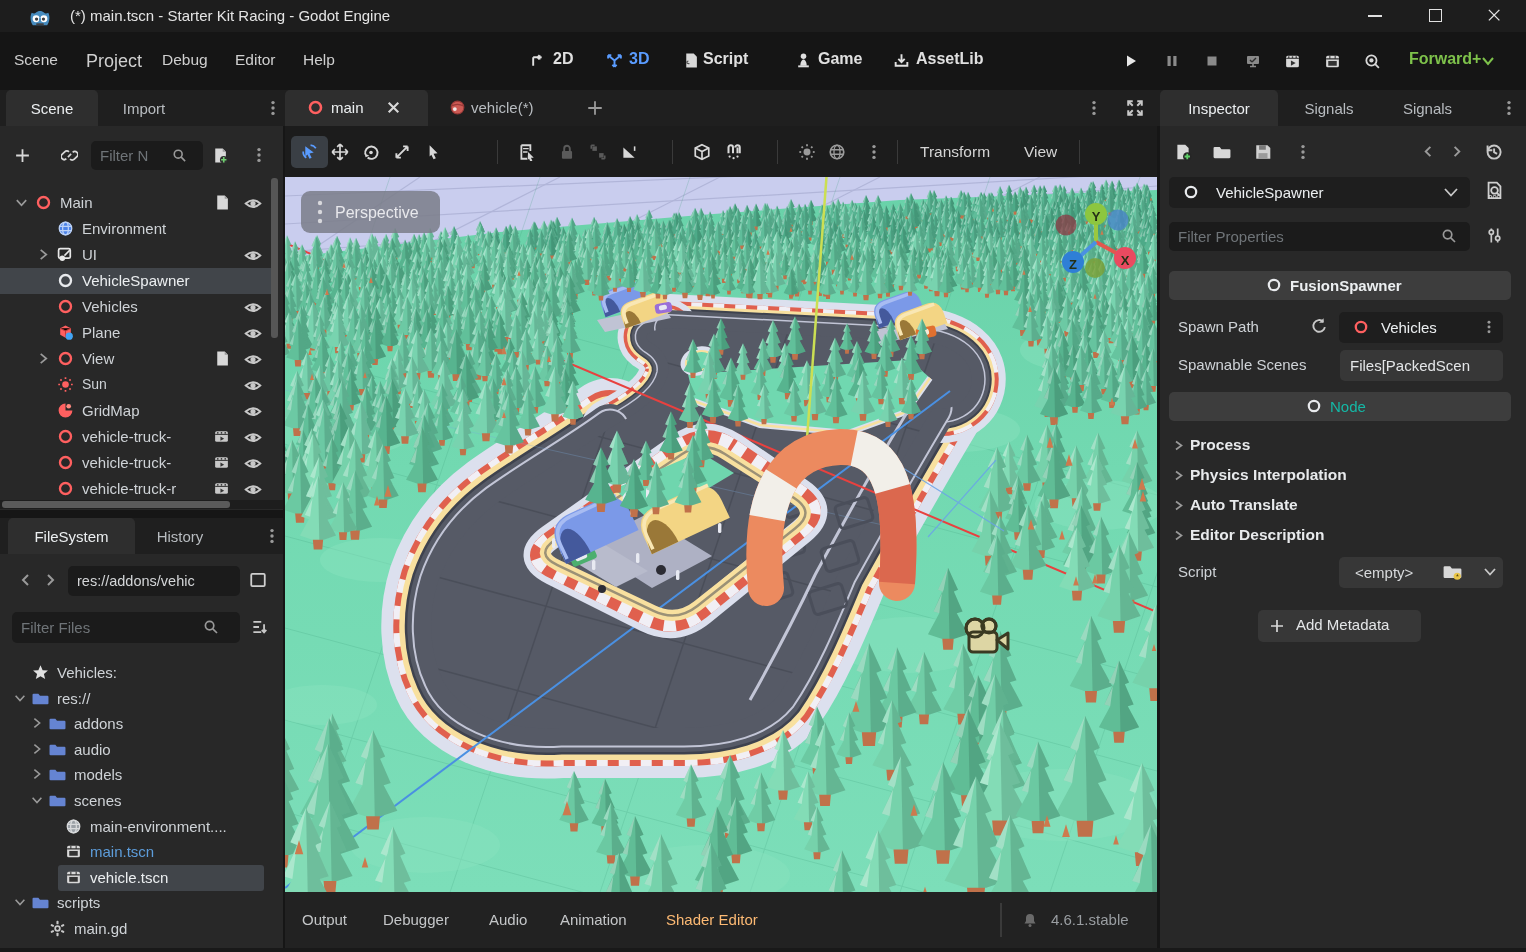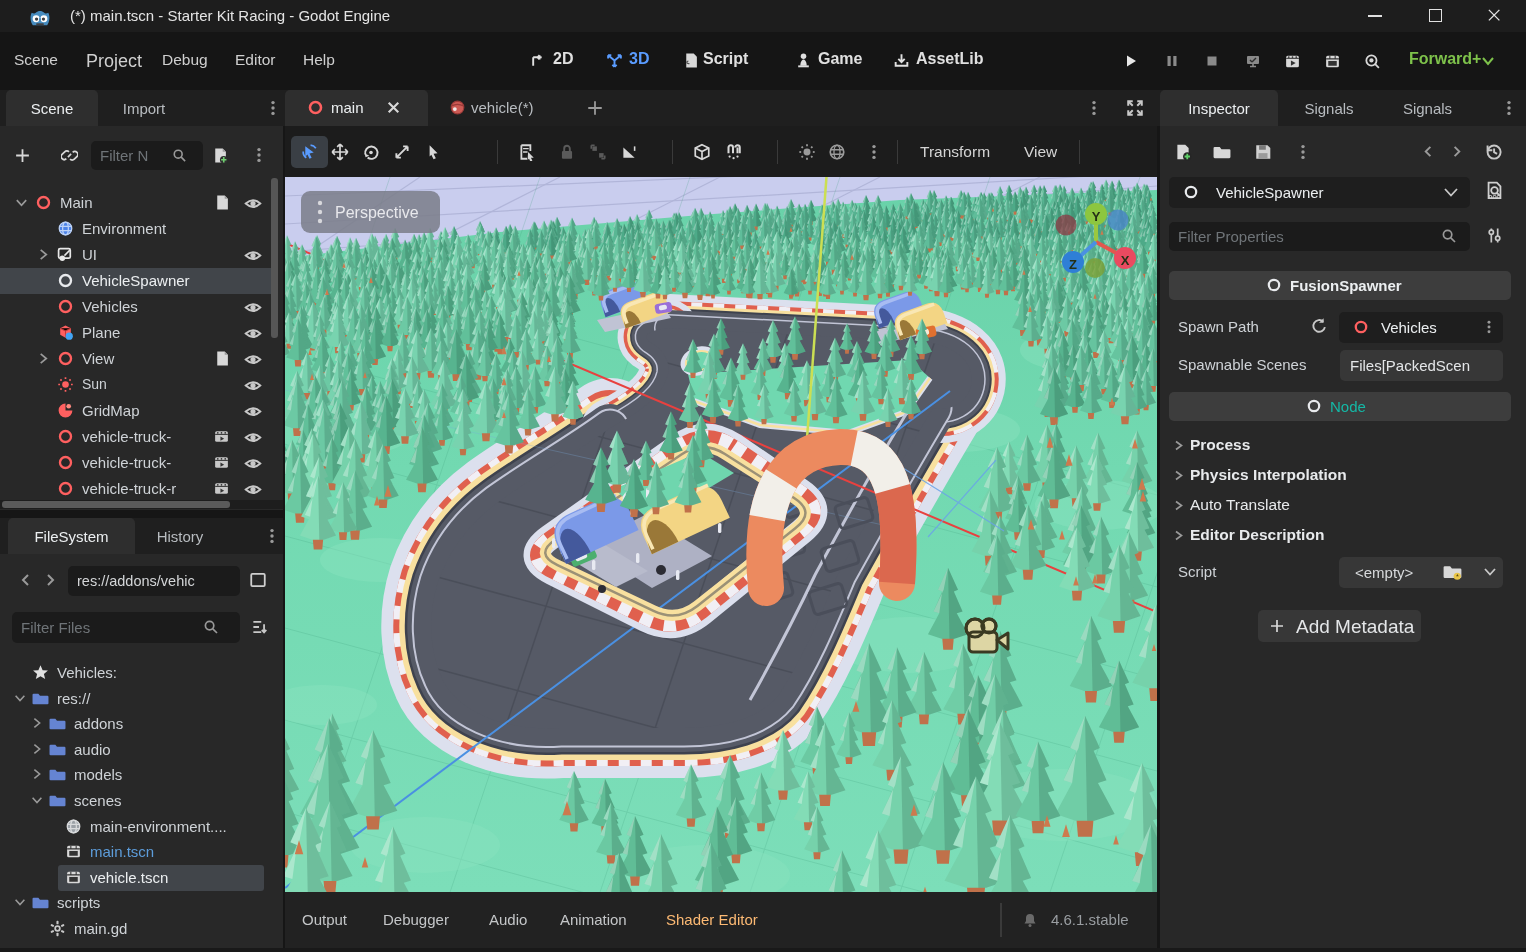--- a/index.html
+++ b/index.html
@@ -2154,32 +2154,32 @@
     <path d="M4 2.5 L9.5 6.5 L4 10.5" stroke="#9a9a9a" stroke-width="1.7" fill="none"></path>
   </svg>
 <div class="txt" style="left:1190px;top:436px;font-size:15.5px;font-weight:bold;color:#e8eaec">Process</div>
 <svg class="abs" style="left:1172px;top:469px" width="13" height="13" viewBox="0 0 13 13">
     <path d="M4 2.5 L9.5 6.5 L4 10.5" stroke="#9a9a9a" stroke-width="1.7" fill="none"></path>
   </svg>
 <div class="txt" style="left:1190px;top:466px;font-size:15.5px;font-weight:bold;color:#e8eaec">Physics Interpolation</div>
 <svg class="abs" style="left:1172px;top:499px" width="13" height="13" viewBox="0 0 13 13">
     <path d="M4 2.5 L9.5 6.5 L4 10.5" stroke="#9a9a9a" stroke-width="1.7" fill="none"></path>
   </svg>
-<div class="txt" style="left:1190px;top:496px;font-size:15.5px;font-weight:normal;color:#e8eaec">Auto Translate</div>
+<div class="txt" style="left:1190px;top:496px;font-size:15.5px;font-weight:bold;color:#e8eaec">Auto Translate</div>
 <svg class="abs" style="left:1172px;top:529px" width="13" height="13" viewBox="0 0 13 13">
     <path d="M4 2.5 L9.5 6.5 L4 10.5" stroke="#9a9a9a" stroke-width="1.7" fill="none"></path>
   </svg>
 <div class="txt" style="left:1190px;top:526px;font-size:15.5px;font-weight:bold;color:#e8eaec">Editor Description</div>
 <div class="txt" style="left:1178px;top:563px;font-size:15px;color:#cfd3d7">Script</div>
 <div class="btn" style="left:1339px;top:557px;width:164px;height:31px;justify-content:flex-start;padding-left:16px;color:#d8dadc">&lt;empty&gt;</div>
 <svg class="abs" style="left:1443px;top:562px" width="19" height="19" viewBox="0 0 16 16">
     <path d="M1.5 3.5 h4.5 l1.5 2 h7 a1 1 0 0 1 1 1 v6 a1 1 0 0 1 -1 1 h-13 a1 1 0 0 1 -1 -1 v-8 a1 1 0 0 1 1 -1 Z" fill="#d8d8d8"></path>
     <circle cx="12" cy="12" r="3" fill="#e8c54a"></circle>
     <path d="M11 12 l1.2-1.8 1 1.8 Z" fill="#5a4a10"></path>
   </svg>
 <svg class="abs" style="left:1484px;top:567px" width="12" height="10" viewBox="0 0 12 10">
     <path d="M1 2 L6 7.5 L11 2" stroke="#c8c8c8" stroke-width="1.8" fill="none"></path>
   </svg>
 <div class="btn" style="left:1258px;top:610px;width:163px;height:32px;font-size:15.5px"></div>
 <svg class="abs" style="left:1269px;top:618px" width="16" height="16" viewBox="0 0 16 16">
     <path d="M8 2v12M2 8h12" stroke="#d8d8d8" stroke-width="1.7"></path>
   </svg>
-<div class="txt" style="left:1296px;top:616px;font-size:19px;color:#e4e6e8">Add Metadata</div>
+<div class="txt" style="left:1296px;top:616px;font-size:15px;color:#e4e6e8">Add Metadata</div>
 <div class="abs" style="left:0;top:948px;width:1526px;height:4px;background:#191919"></div>
 </body></html>

